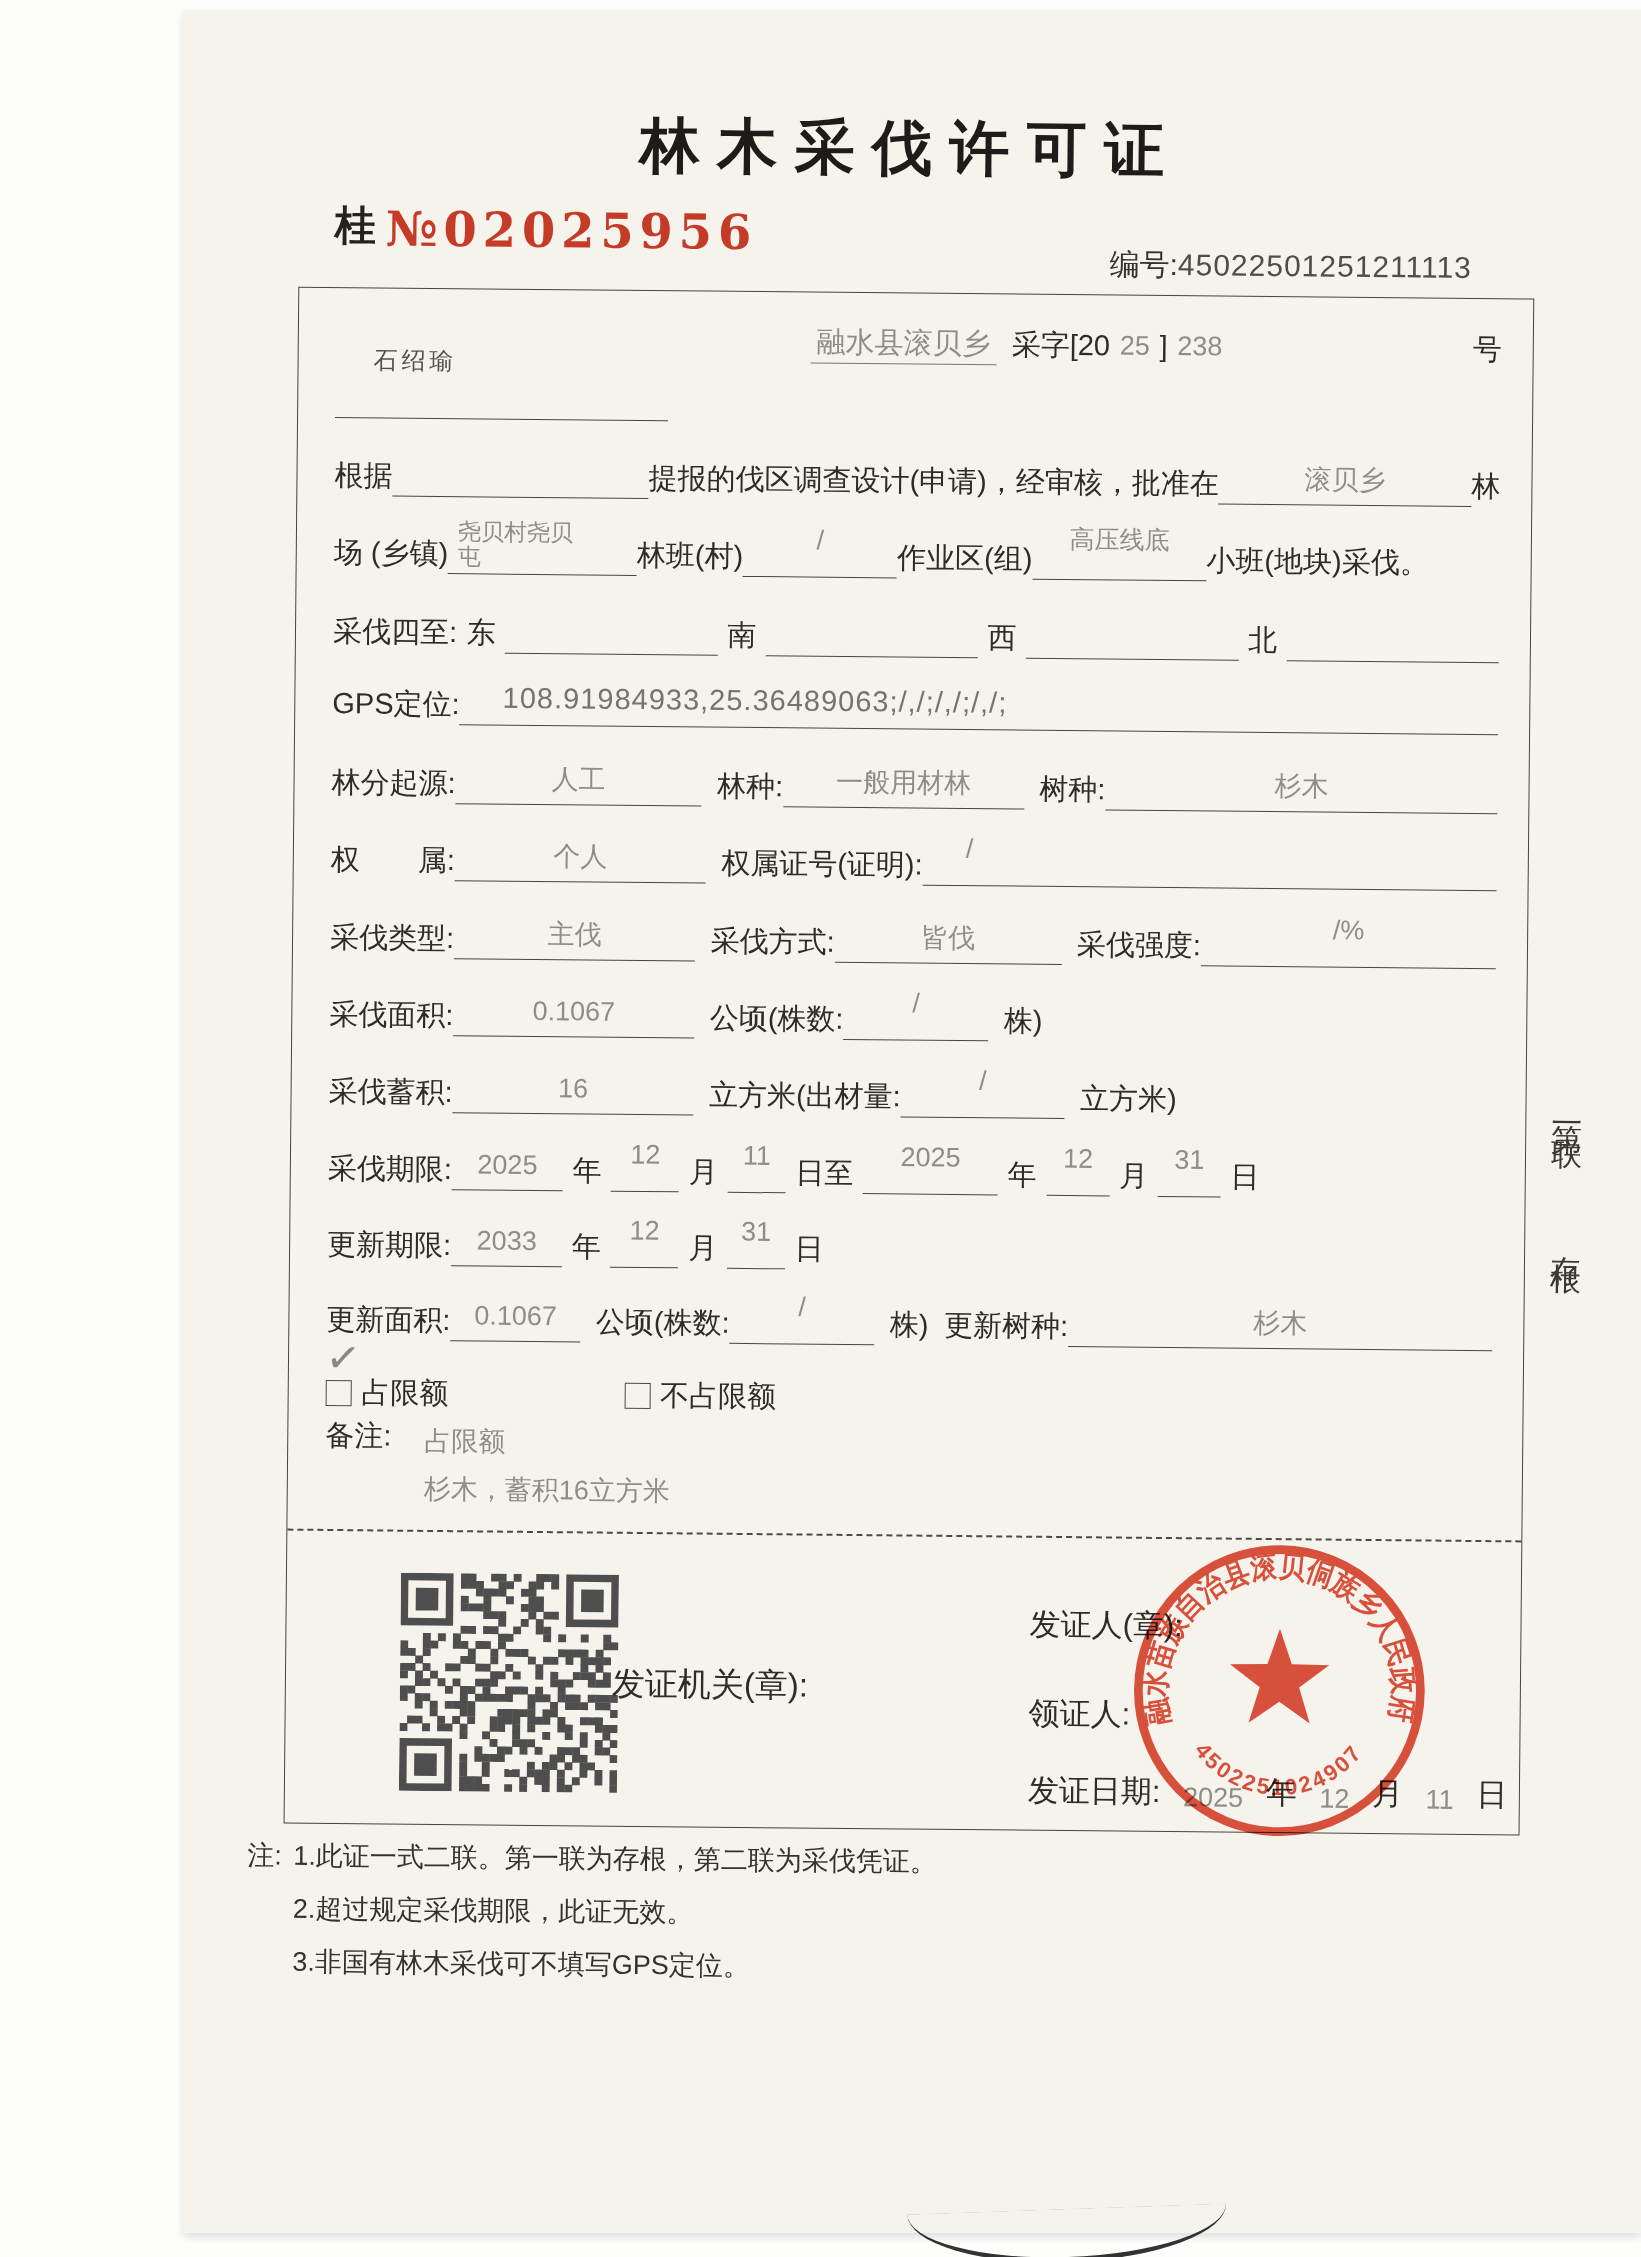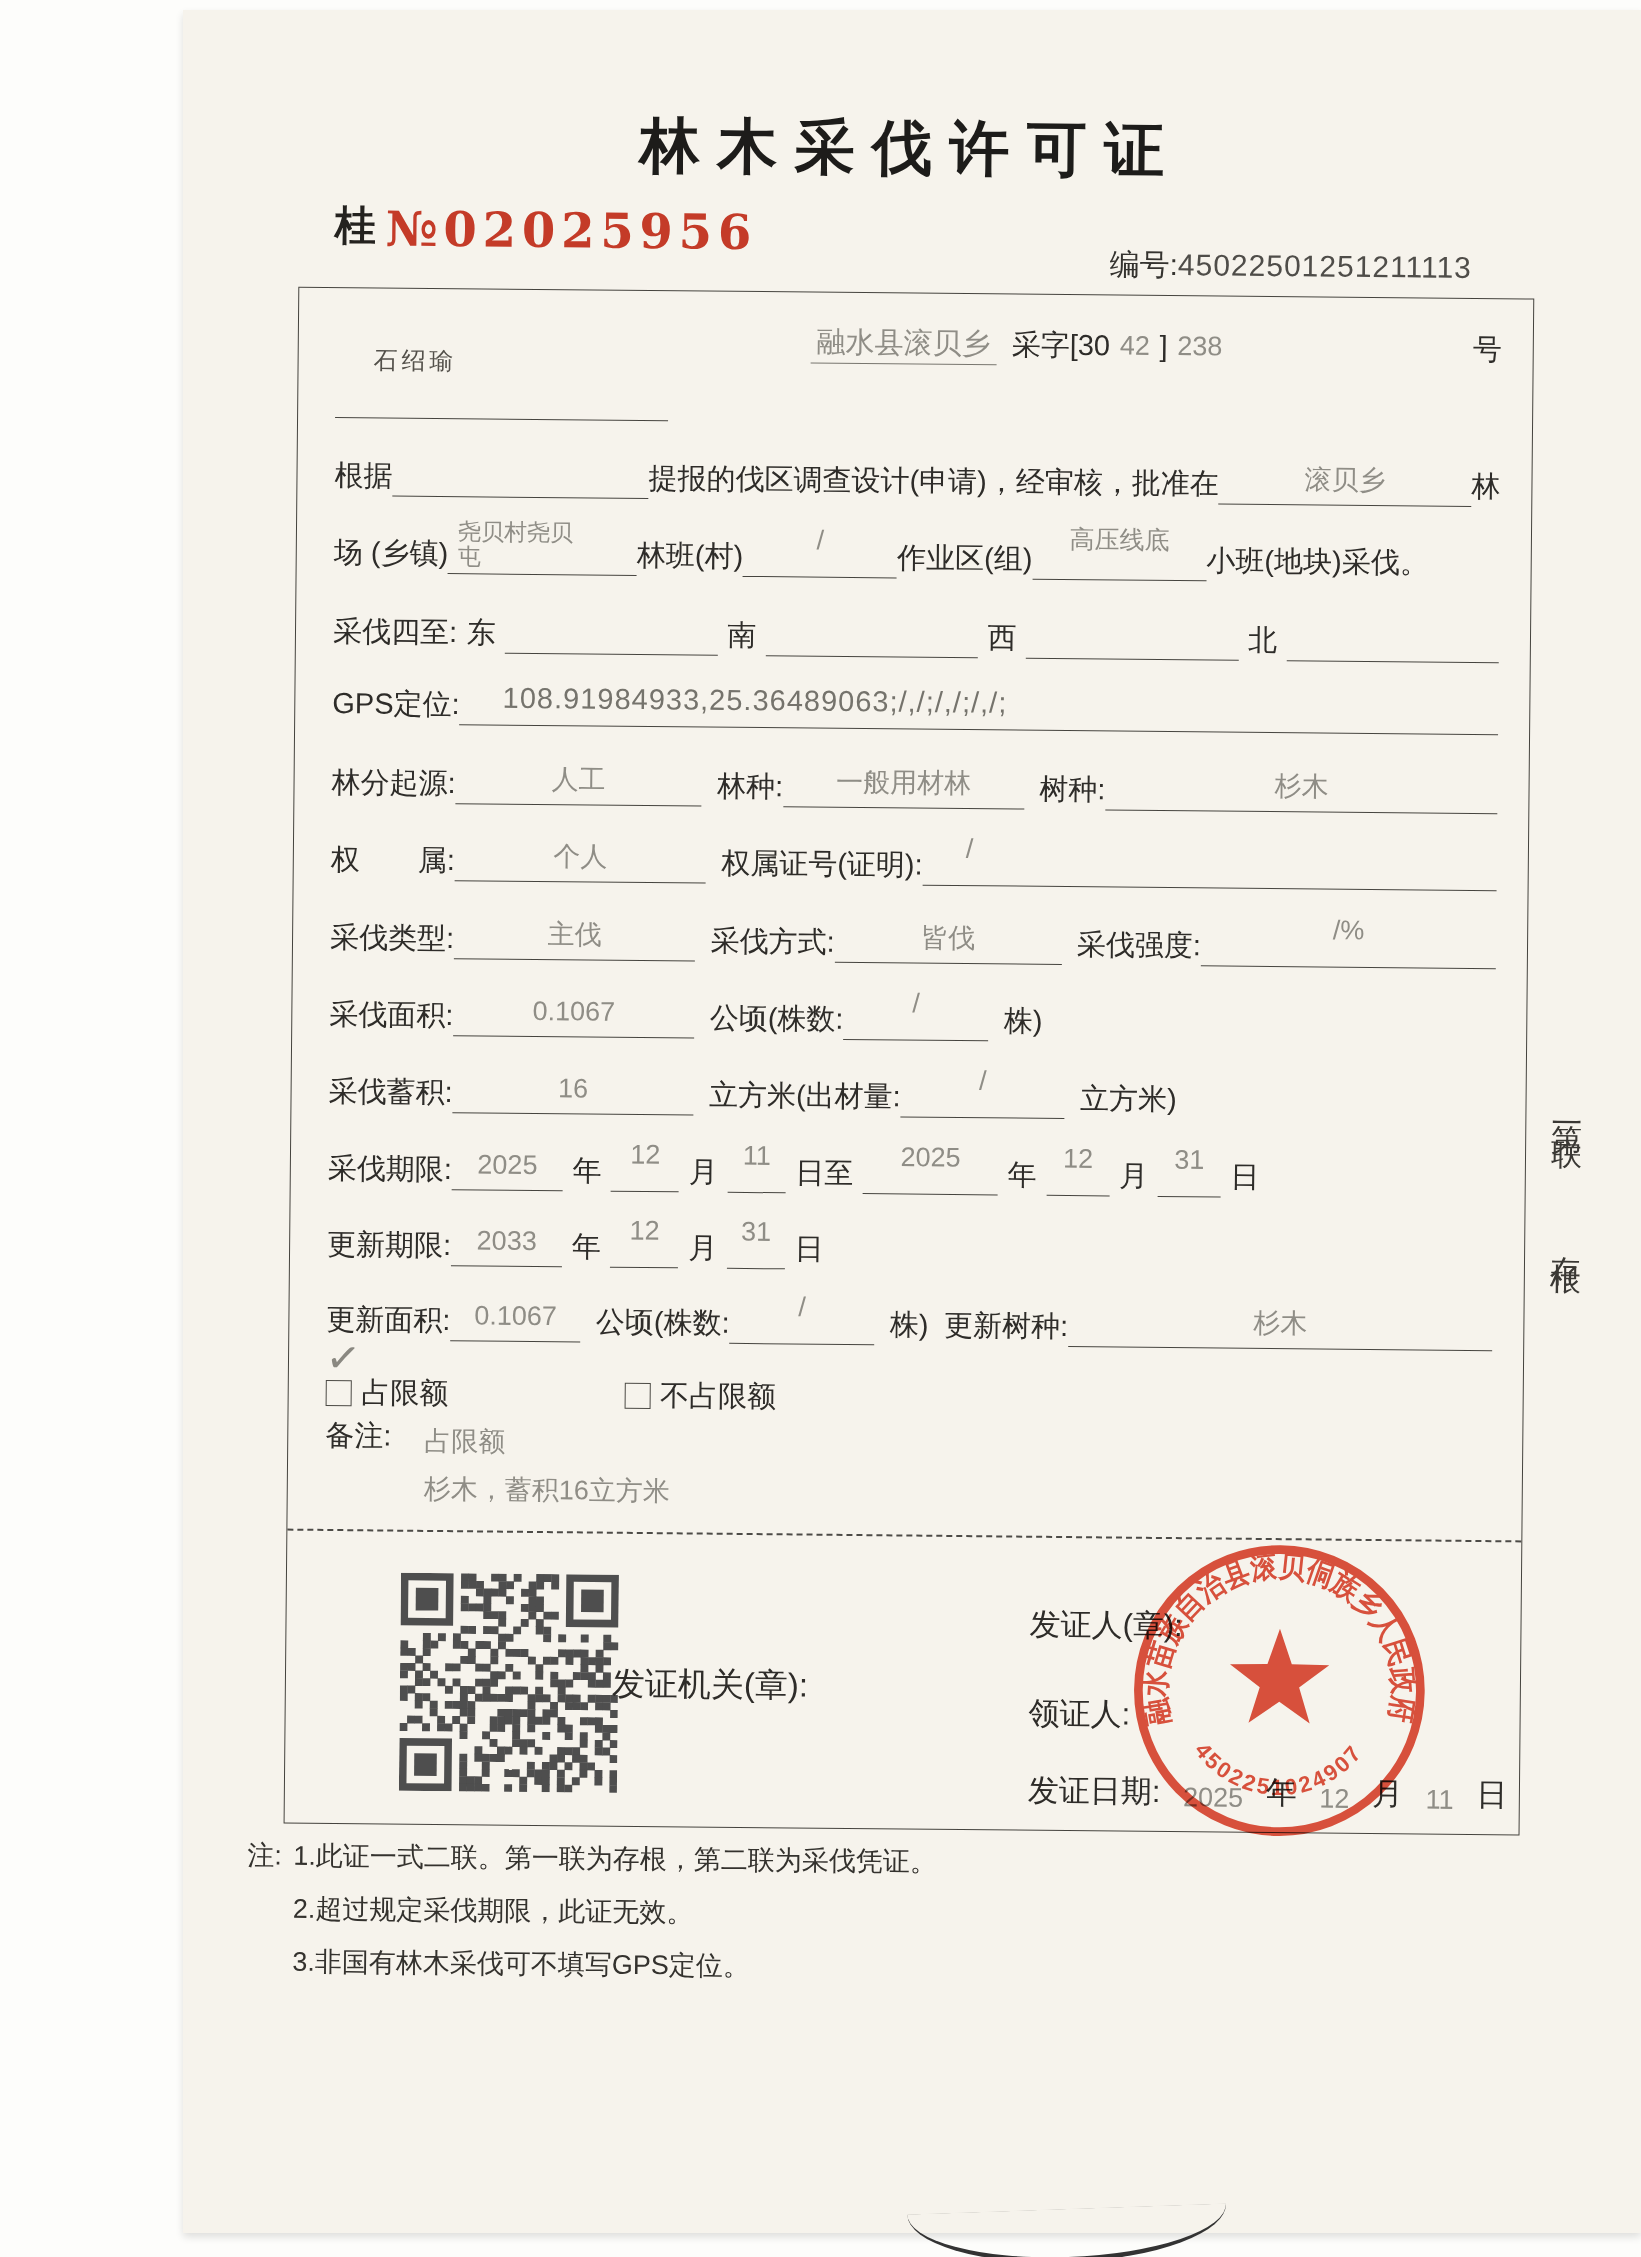--- a/index.html
+++ b/index.html
@@ -97,22 +97,22 @@
   </div>
 
   <div class="code">
     <span>编号:</span><span class="num">45022501251211113</span>
   </div>
 
   <div class="box">
 
     <div class="row r-header">
       <span class="office">融水县滚贝乡</span>
-      <span class="ml">采字[30</span>
-      <span class="gval u">42</span>
+      <span class="ml">采字[20</span>
+      <span class="gval u">25</span>
       <span>]</span>
       <span class="gval u">238</span>
       <span class="spacer"></span>
       <span>号</span>
     </div>
 
     <div class="name">石绍瑜</div>
     <div class="name-line"></div>
 
     <div class="row r-a1">

